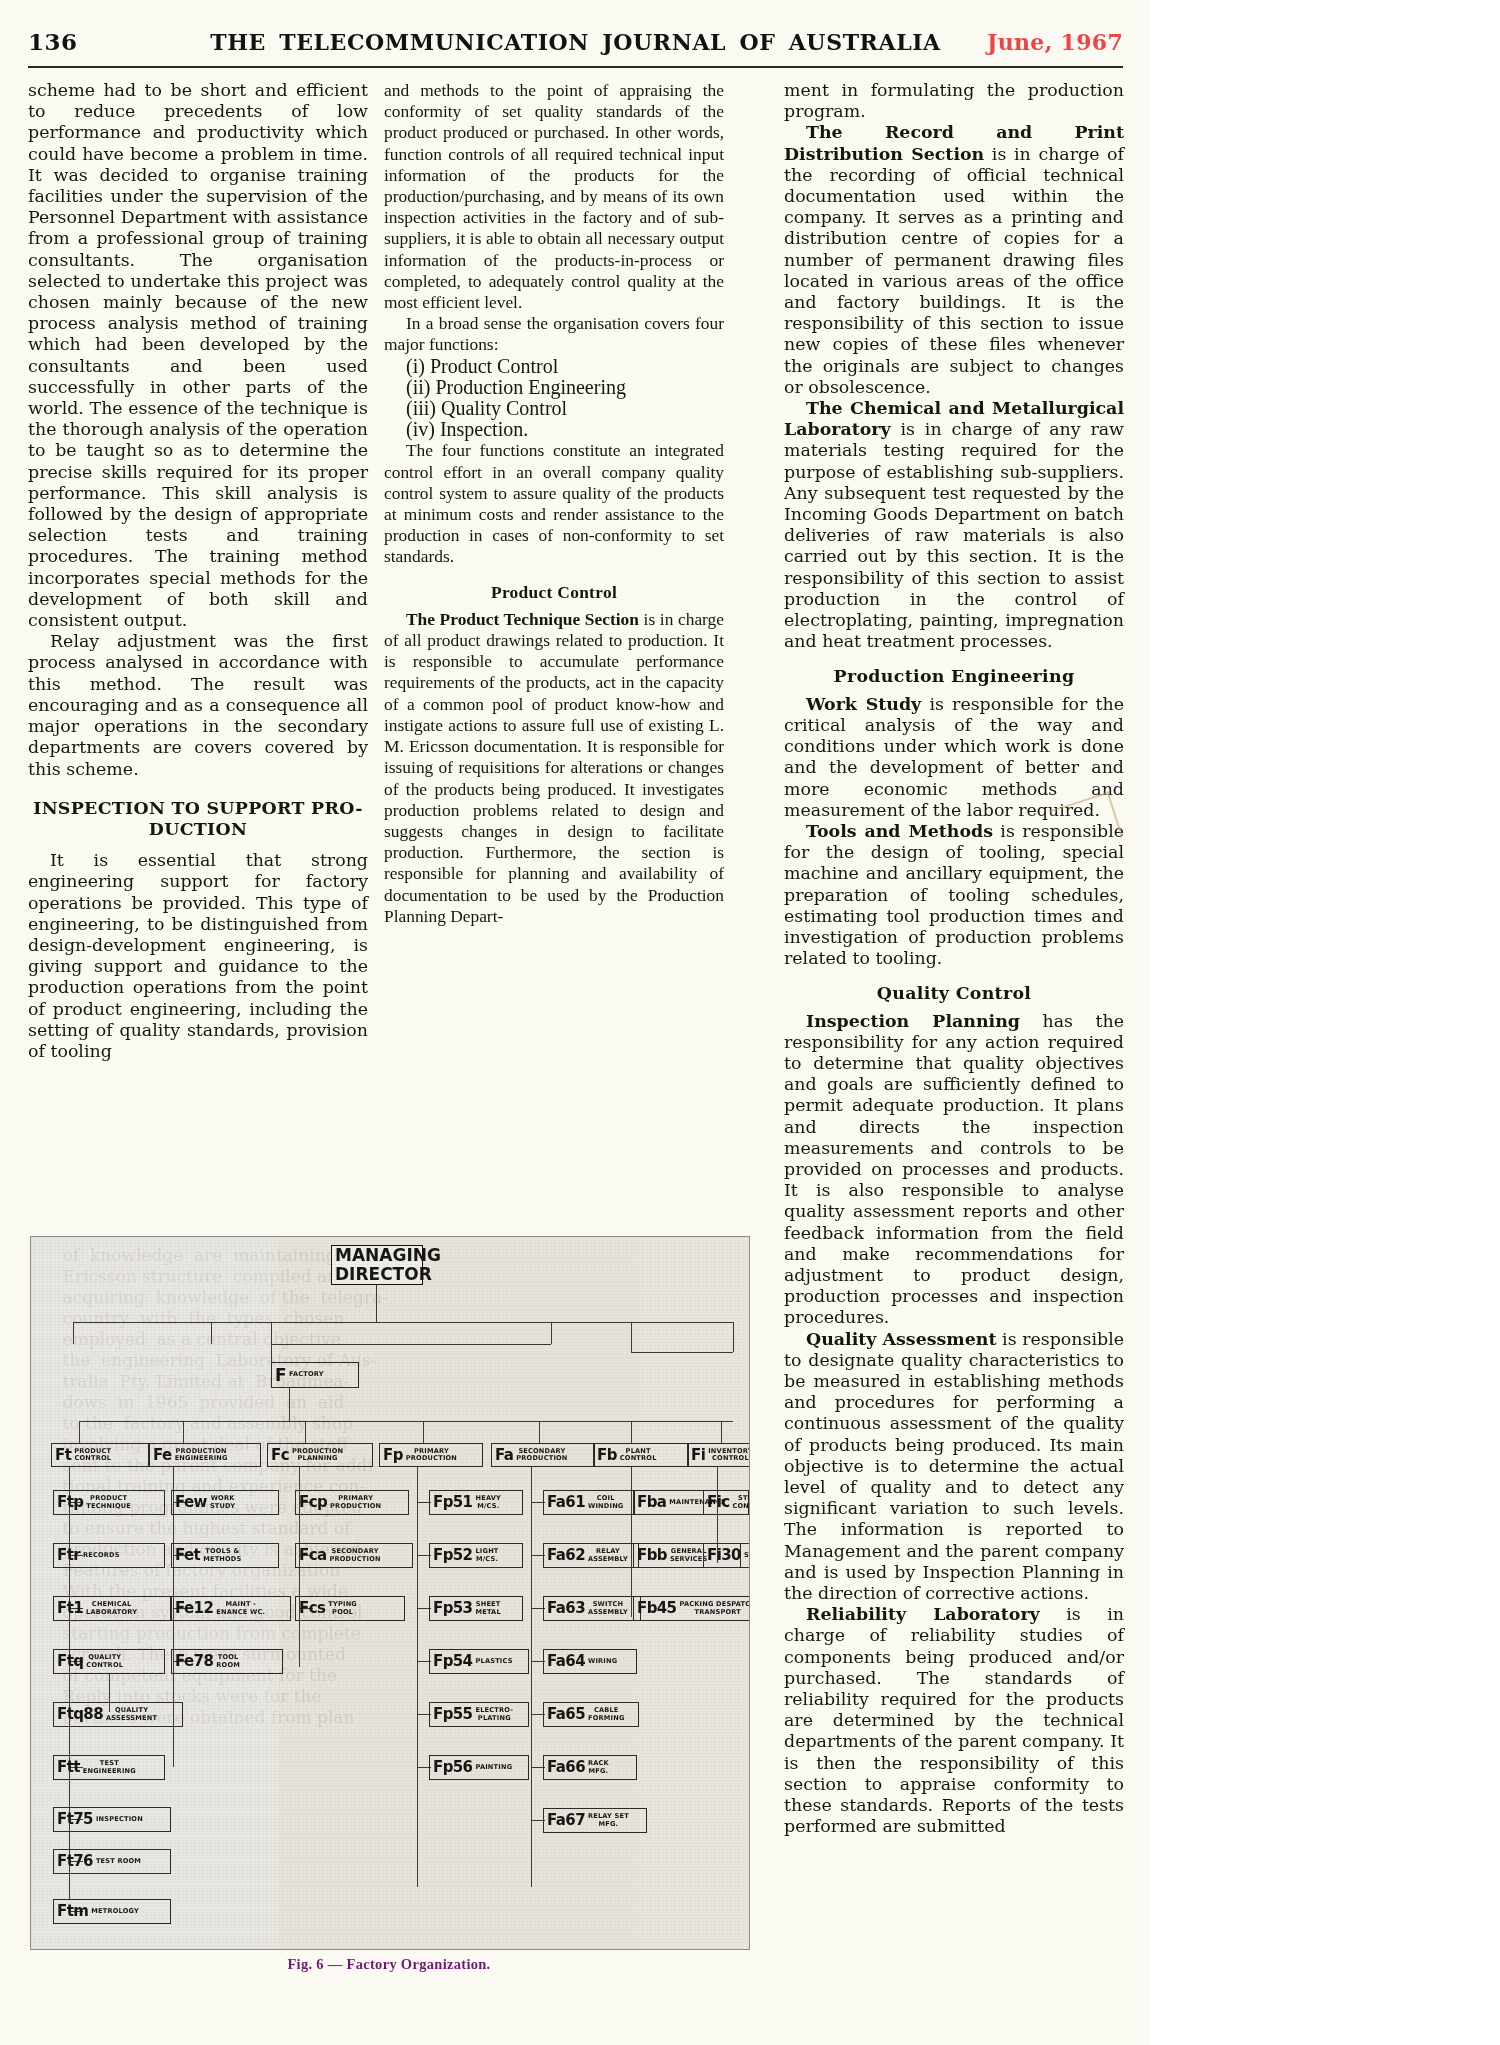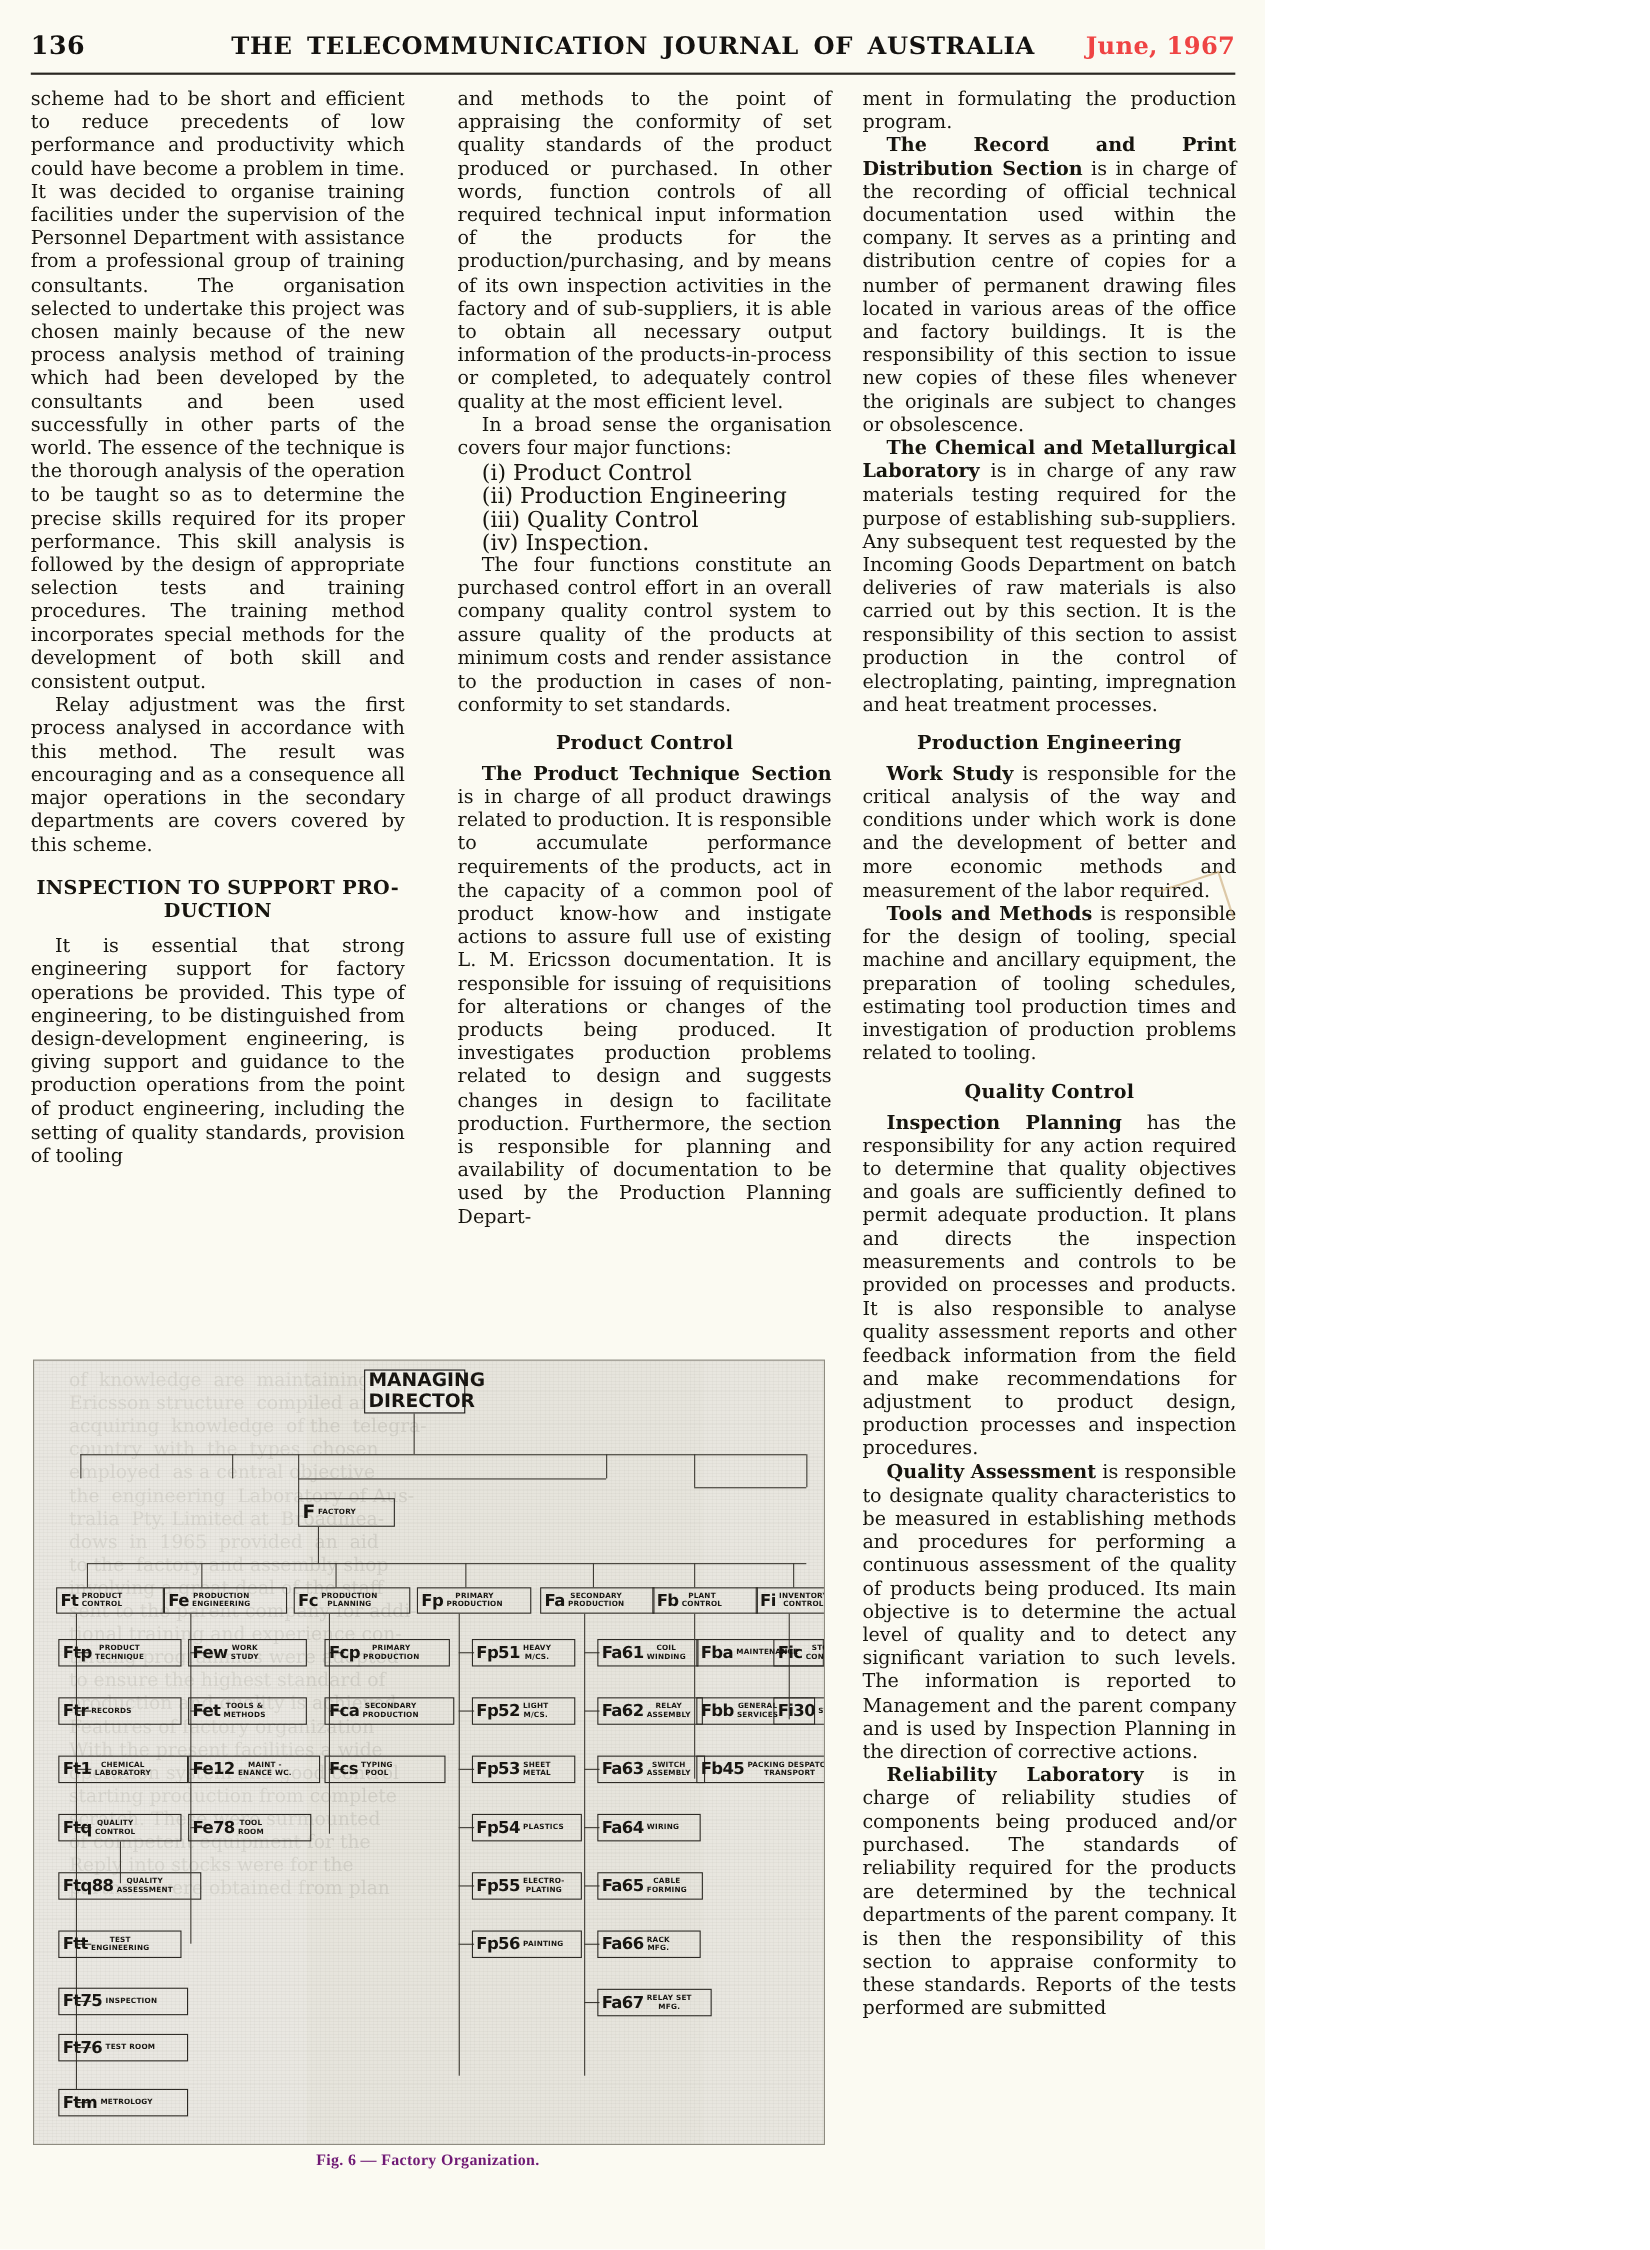--- a/index.html
+++ b/index.html
@@ -39,21 +39,21 @@
   }
 
   
   .cols{position:absolute;left:28px;top:80px;width:1096px;}
   .col{
     position:absolute;top:0;width:340px;
     font-size:17.4px;line-height:21.2px;color:#17150f;
     text-align:justify;
   }
   .col1{left:0;}
-  .col2{left:388px;}
+  .col2{left:356px;font-family:Liberation Serif, serif;}
   .col3{left:756px;}
   .col p{margin:0;text-indent:22px;text-align:justify;}
   .col p.noind{text-indent:0;}
   .col p b{font-weight:bold;}
   h2.sechead{
     margin:18px 0 10px 0;text-align:center;font-size:17.4px;
     font-weight:bold;line-height:21.2px;letter-spacing:.3px;
   }
   h2.sechead.tight{margin:14px 0 6px 0;}
   ul.fnlist{margin:0;padding:0;list-style:none;}
@@ -157,21 +157,21 @@
 
     <div class="col col2">
       <p class="noind">and methods to the point of appraising the conformity of set quality standards of the product produced or purchased. In other words, function controls of all required technical input information of the products for the production/purchasing, and by means of its own inspection activities in the factory and of sub-suppliers, it is able to obtain all necessary output information of the products-in-process or completed, to adequately control quality at the most efficient level.</p>
       <p>In a broad sense the organisation covers four major functions:</p>
       <ul class="fnlist">
         <li>(i)  Product Control</li>
         <li>(ii)  Production Engineering</li>
         <li>(iii)  Quality Control</li>
         <li>(iv)  Inspection.</li>
       </ul>
-      <p>The four functions constitute an purchased control effort in an overall company quality control system to assure quality of the products at minimum costs and render assistance to the production in cases of non-conformity to set standards.</p>
+      <p>The four functions constitute an integrated control effort in an overall company quality control system to assure quality of the products at minimum costs and render assistance to the production in cases of non-conformity to set standards.</p>
       <h2 class="sechead tight">Product Control</h2>
       <p><b>The Product Technique Section</b><span> is in charge of all product drawings related to production. It is responsible to accumulate performance requirements of the products, act in the capacity of a common pool of product know-how and instigate actions to assure full use of existing L. M. Ericsson documentation. It is responsible for issuing of requisitions for alterations or changes of the products being produced. It investigates production problems related to design and suggests changes in design to facilitate production. Furthermore, the section is responsible for planning and availability of documentation to be used by the Production Planning Depart-</span></p>
     </div>
 
     <div class="col col3">
       <p class="noind">ment in formulating the production program.</p>
       <p><b>The Record and Print Distribution Section</b><span> is in charge of the recording of official technical documentation used within the company. It serves as a printing and distribution centre of copies for a number of permanent drawing files located in various areas of the office and factory buildings. It is the responsibility of this section to issue new copies of these files whenever the originals are subject to changes or obsolescence.</span></p>
       <p><b>The Chemical and Metallurgical Laboratory</b><span> is in charge of any raw materials testing required for the purpose of establishing sub-suppliers. Any subsequent test requested by the Incoming Goods Department on batch deliveries of raw materials is also carried out by this section. It is the responsibility of this section to assist production in the control of electroplating, painting, impregnation and heat treatment processes.</span></p>
       <h2 class="sechead tight">Production Engineering</h2>
       <p><b>Work Study</b><span> is responsible for the critical analysis of the way and conditions under which work is done and the development of better and more economic methods and measurement of the labor required.</span></p>

